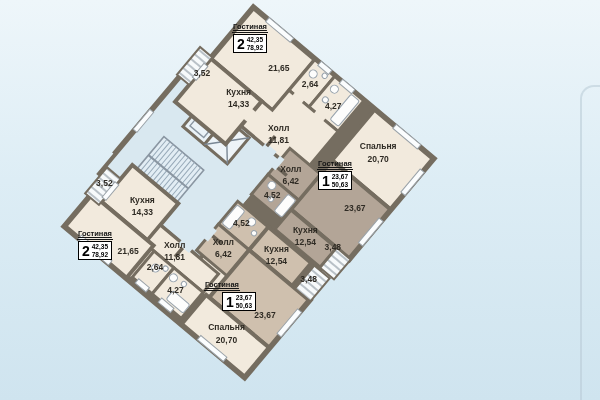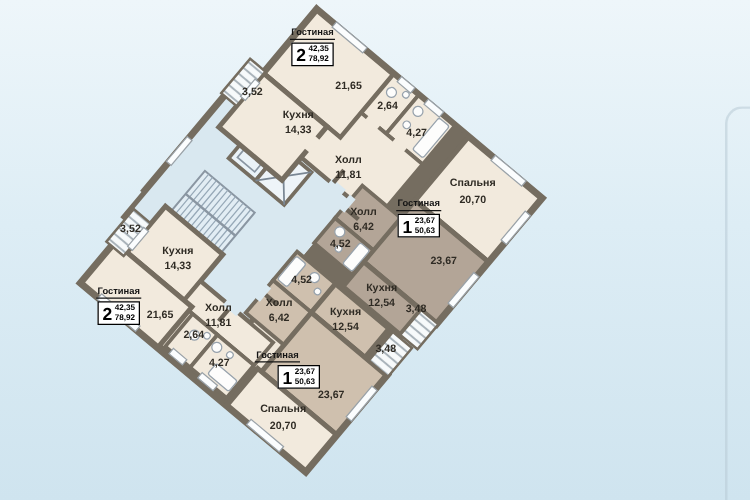--- a/index.html
+++ b/index.html
@@ -7,21 +7,21 @@
     background:linear-gradient(180deg,#eef6fa 0%,#ddedf5 45%,#cfe4ef 100%);
     font-family:"Liberation Sans",sans-serif;}
   #plan-svg{position:absolute;left:0;top:0;}
   svg text{font-family:"Liberation Sans",sans-serif;font-weight:bold;fill:#2f2b24;text-anchor:middle;}
   svg text.rm{font-size:8.5px;}
   .artifact{position:absolute;left:580px;top:85px;width:30px;height:320px;
     border-left:2px solid rgba(185,202,214,.55);border-top:2px solid rgba(185,202,214,.55);
     border-top-left-radius:14px;}
   .badge{position:absolute;width:44px;text-align:center;z-index:5;}
   .badge-room{display:inline-block;font-size:7.5px;font-weight:bold;color:#141414;
-    border-bottom:1px solid #141414;line-height:1.15;padding:0 1px;}
+    border-bottom:1px solid #141414;line-height:1.15;padding:0 1px;text-decoration:underline;}
   .badge-box{margin:1px auto 0;background:#ffffff;border:1.5px solid #000;
     display:flex;align-items:center;justify-content:center;gap:2px;
     width:34px;height:19px;box-sizing:border-box;}
   .badge-num{font-size:14px;font-weight:bold;color:#000;line-height:1;}
   .badge-areas{display:flex;flex-direction:column;font-size:6.5px;font-weight:bold;
     color:#000;line-height:1.2;text-align:left;}
   .badge--offset .badge-room{position:relative;left:-17px;}
 </style>
 </head>
 <body>

